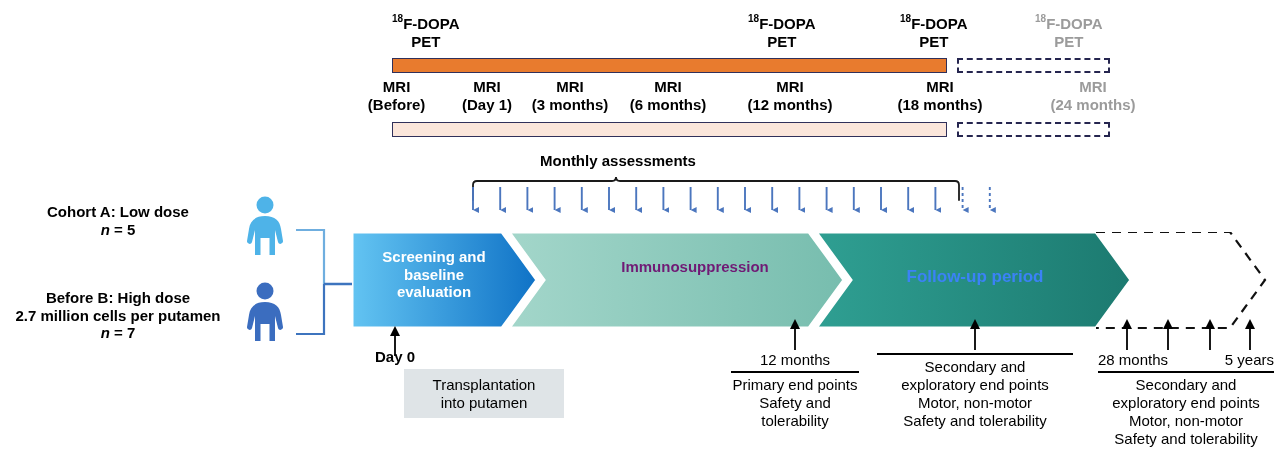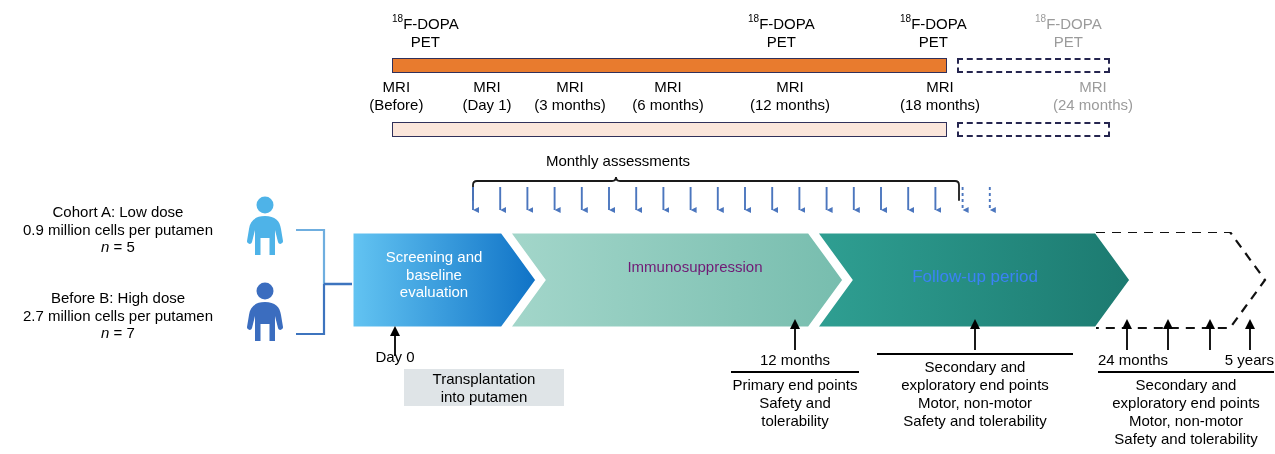--- a/index.html
+++ b/index.html
@@ -18,20 +18,21 @@
   .abs { position: absolute; }
 
   
   .lbl {
     position: absolute;
     font-size: 15px;
     line-height: 17.5px;
     text-align: center;
     white-space: nowrap;
     color: #000;
+    font-weight: bold;
   }
   .lbl.gray { color: #9b9b9b; }
   .sup { font-size: 10px; vertical-align: 7px; }
 
   
   .bar-orange {
     position: absolute;
     background: #E87B2E;
     border: 1.5px solid #30305a;
     box-sizing: border-box;
@@ -166,21 +167,20 @@
       <line x1="551" y1="2" x2="551" y2="25" stroke="#4B76BE" stroke-width="1.9" stroke-dasharray="3,3" marker-end="url(#ah)"></line>
       <line x1="578.1999999999999" y1="2" x2="578.1999999999999" y2="25" stroke="#4B76BE" stroke-width="1.9" stroke-dasharray="3,3" marker-end="url(#ah)"></line>
       <line x1="605.4" y1="2" x2="605.4" y2="25" stroke="#4B76BE" stroke-width="1.9" stroke-dasharray="3,3" marker-end="url(#ah)"></line>
       <line x1="632.6" y1="2" x2="632.6" y2="25" stroke="#4B76BE" stroke-width="1.9" stroke-dasharray="3,3" marker-end="url(#ah)"></line>
     </g>
 </svg>
 
 <div id="cohort-text">
     <div class="lbl" style="left: 118px; top: 203px; transform: translateX(-50%);">
       <div>Cohort A: Low dose</div>
-      <div>0.9 million cells per putamen</div>
       <div><i>n</i> = 5</div>
     </div>
     <div class="lbl" style="left: 118px; top: 289px; transform: translateX(-50%);">
       <div>Before B: High dose</div>
       <div>2.7 million cells per putamen</div>
       <div><i>n</i> = 7</div>
     </div>
   </div>
 
 <svg class="abs" width="44" height="62" style="left:243px; top:196px;">
@@ -240,21 +240,21 @@
     <div class="lbl" style="left: 830px; top: 268px; width: 290px; color: #3b82f6; font-size: 17px;">
       <div>Follow-up period</div>
     </div>
   </div>
 
 <svg class="abs" width="14" height="30" style="left:388px; top:326px;">
   <path d="M7,30 L7,7" stroke="#000" stroke-width="1.8"></path>
   <path d="M7,0 L12,10 L2,10 Z" fill="#000"></path>
 </svg>
 <div class="lbl" style="left:395px; top:348px; transform:translateX(-50%);">Day 0</div>
-<div class="gray-box" style="left:404px; top:369px; width:160px; height:37px;">
+<div class="gray-box" style="left:404px; top:369px; width:160px; height:49px;">
   <div>
     <div>Transplantation</div>
     <div>into putamen</div>
   </div>
 </div>
 
 <svg class="abs" width="500" height="34" style="left:780px; top:318px;">
   <g id="ep-arrows">
       <line x1="15" y1="32" x2="15" y2="9" stroke="#000" stroke-width="1.8"></line>
       <path d="M15,1 L20,11 L10,11 Z" fill="#000"></path>
@@ -281,21 +281,21 @@
     </div>
     <div class="endpoint" style="left: 975px; top: 351px; transform: translateX(-50%);">
       <div style="height:1.6px;background:#000;margin:2px auto 3px;width:196px;"></div>
       <div>Secondary and</div>
       <div>exploratory end points</div>
       <div>Motor, non-motor</div>
       <div>Safety and tolerability</div>
     </div>
     <div class="endpoint" style="left: 1186px; top: 351px; transform: translateX(-50%);">
       <div style="display:flex;justify-content:space-between;width:176px;margin:0 auto;">
-        <span>24 months</span>
+        <span>28 months</span>
         <span>5 years</span>
       </div>
       <div style="height:1.6px;background:#000;margin:2px auto 3px;width:176px;"></div>
       <div>Secondary and</div>
       <div>exploratory end points</div>
       <div>Motor, non-motor</div>
       <div>Safety and tolerability</div>
     </div>
   </div>
 

